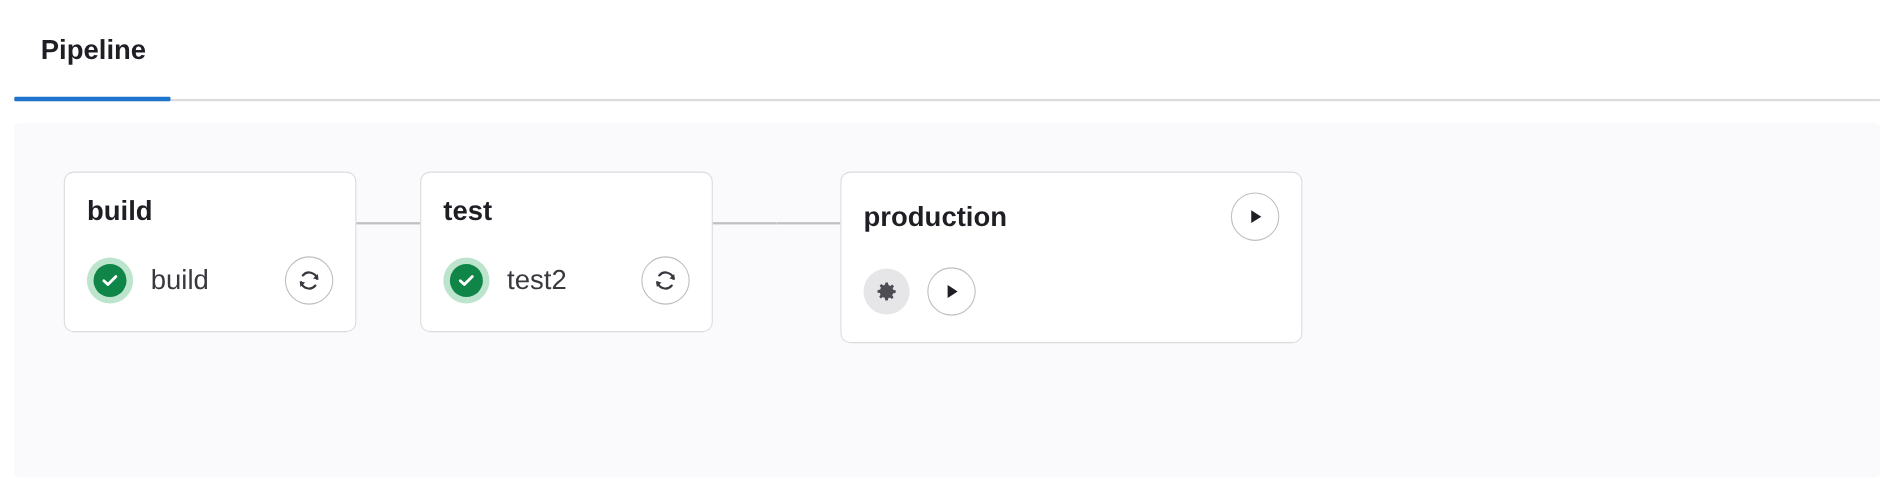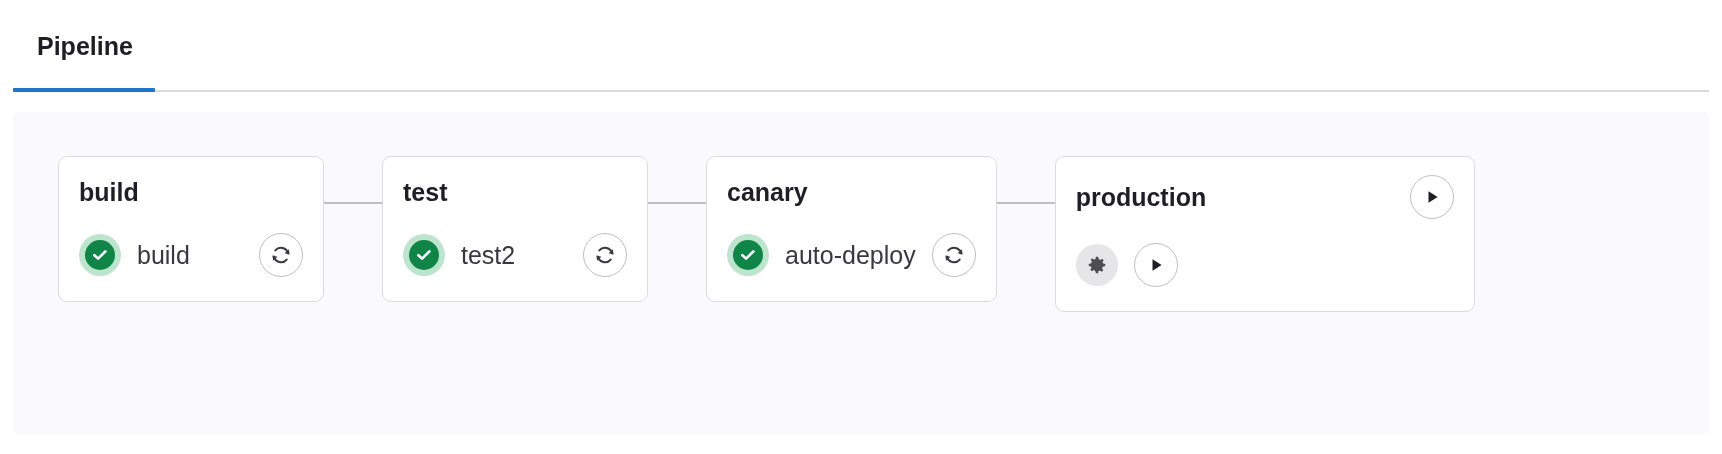--- a/index.html
+++ b/index.html
@@ -237,42 +237,20 @@
               <polygon points="19.9,6.2 20.6,11.4 15.6,10.2" fill="#3a383f"></polygon>
               <polygon points="4.1,17.8 3.4,12.6 8.4,13.8" fill="#3a383f"></polygon>
             </svg>
           </button>
         </div>
       </div>
       <div class="connector"></div>
     </div>
 
     <div class="stage">
-      <div class="card">
-        <div class="card-title">canary</div>
-
-        <div class="job">
-          <span class="status success">
-            <span class="dot">
-              <svg width="18" height="18" viewBox="0 0 18 18" aria-hidden="true">
-                <path d="M3.4 9.2 L7.1 12.6 L14.4 5.4" fill="none" stroke="#ffffff" stroke-width="2.6" stroke-linecap="round" stroke-linejoin="round"></path>
-              </svg>
-            </span>
-          </span>
-          <span class="job-label">auto-deploy</span>
-          <button class="action" aria-label="retry">
-            <svg width="24" height="24" viewBox="0 0 24 24" aria-hidden="true">
-              <path d="M19.2 10.4 A7.4 7.4 0 0 0 6.3 7.4" fill="none" stroke="#3a383f" stroke-width="2" stroke-linecap="round"></path>
-              <path d="M4.8 13.6 A7.4 7.4 0 0 0 17.7 16.6" fill="none" stroke="#3a383f" stroke-width="2" stroke-linecap="round"></path>
-              <polygon points="19.9,6.2 20.6,11.4 15.6,10.2" fill="#3a383f"></polygon>
-              <polygon points="4.1,17.8 3.4,12.6 8.4,13.8" fill="#3a383f"></polygon>
-            </svg>
-          </button>
-        </div>
-      </div>
       <div class="connector"></div>
     </div>
 
     <div class="stage">
       <div class="card" style="min-width:420px;">
         <div class="card-head">
           <div class="card-title">production</div>
           <button class="action" aria-label="run stage">
             <svg width="24" height="24" viewBox="0 0 24 24" aria-hidden="true">
               <polygon points="8.5,6.2 17.6,12 8.5,17.8" fill="#1f1e24"></polygon>

